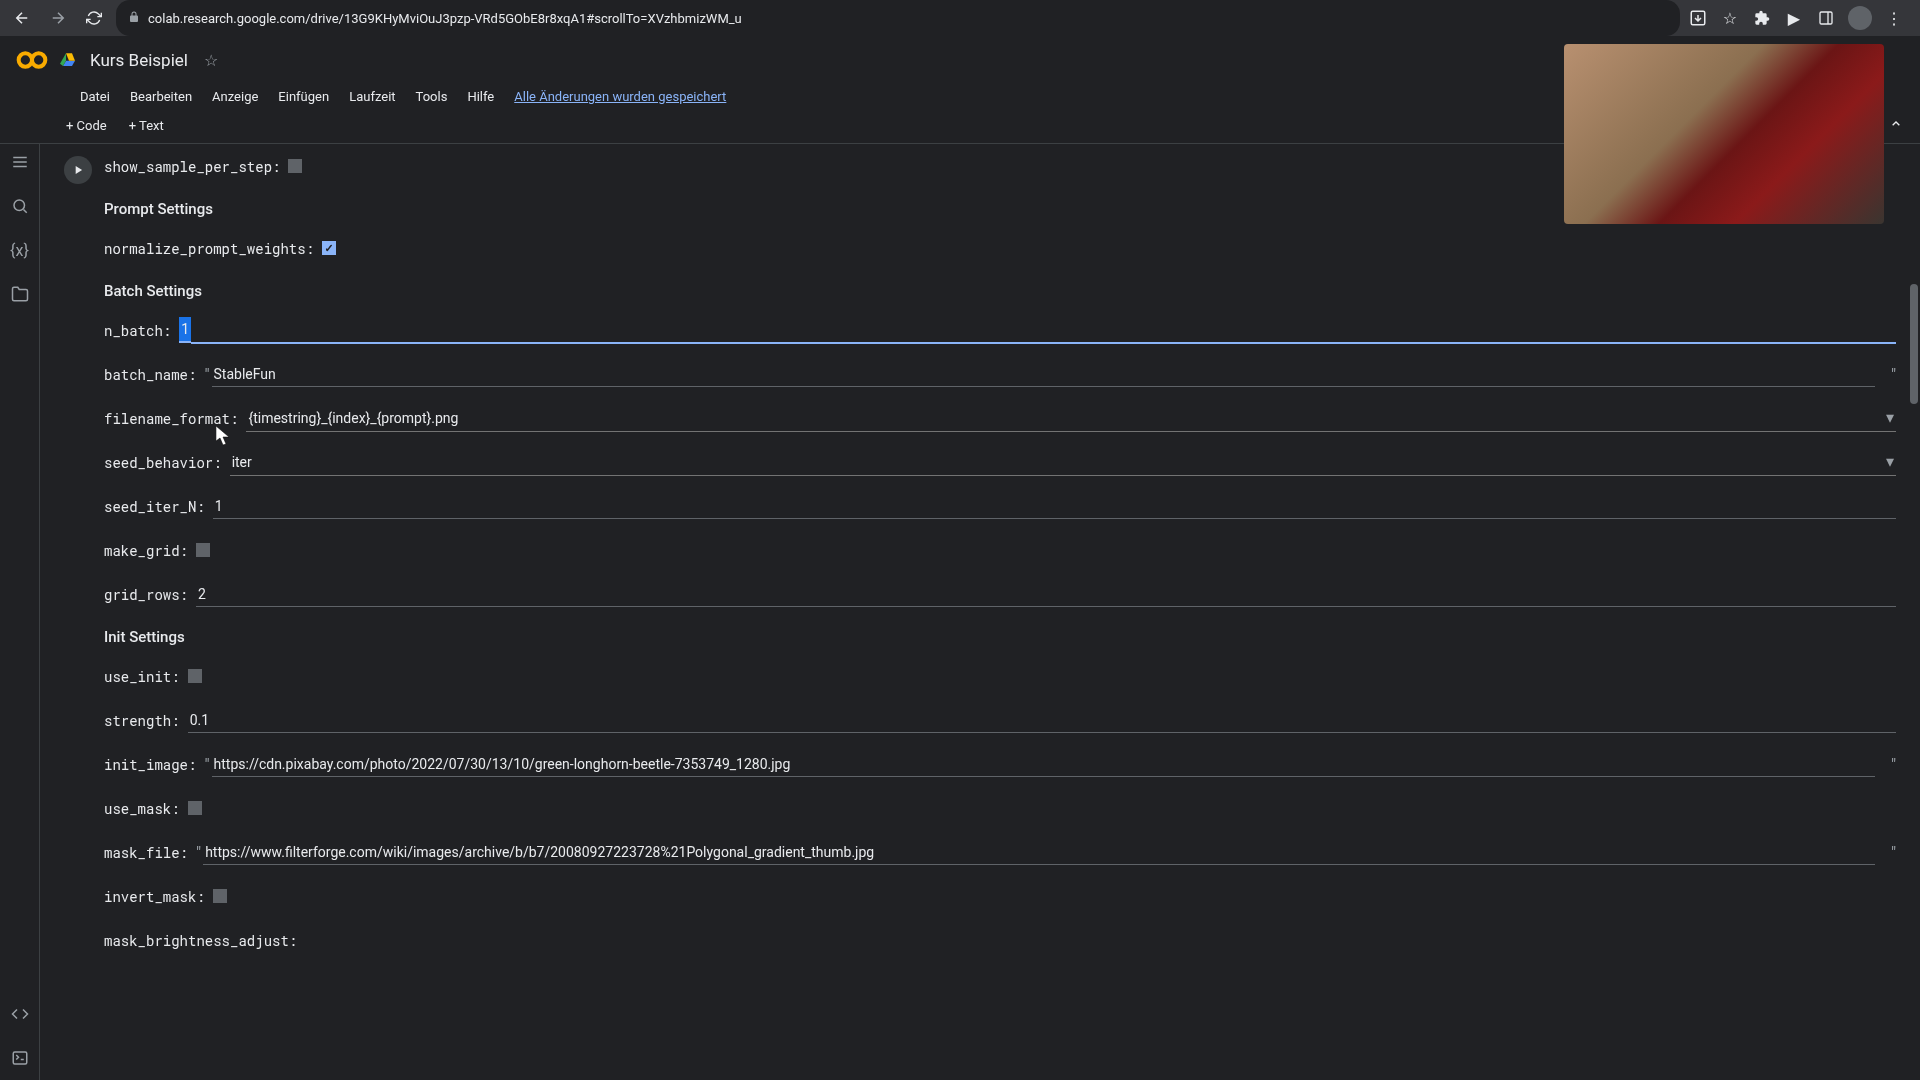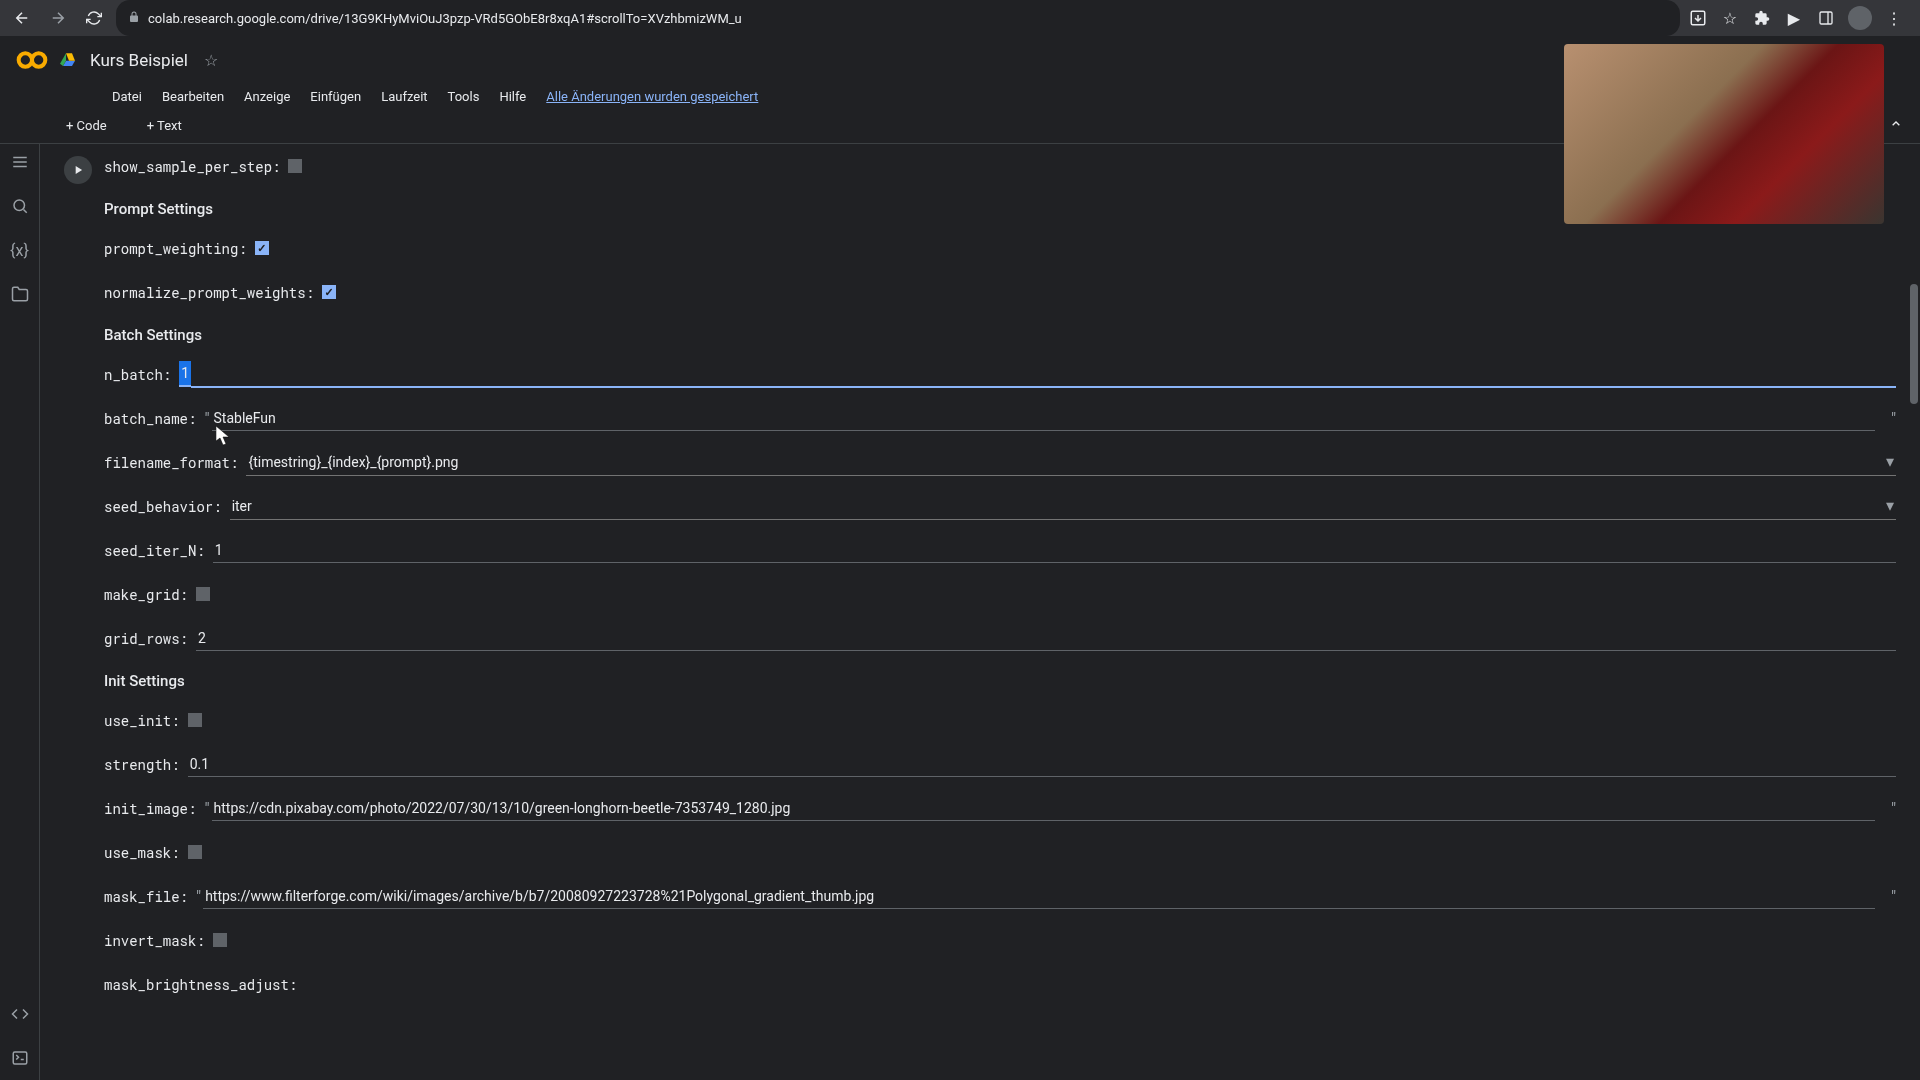--- a/index.html
+++ b/index.html
@@ -16,26 +16,26 @@
 .avatar { width: 24px; height: 24px; border-radius: 50%; background: #5f6368; }
 
 
 .colab-header { height: 48px; display: flex; align-items: center; padding: 0 16px; gap: 12px; }
 .colab-logo { width: 32px; height: 32px; }
 .doc-title { font-size: 17px; color: #e8eaed; }
 .drive-badge { width: 18px; height: 18px; }
 .star-icon { color: #9aa0a6; margin-left: 4px; }
 
 
-.menu-bar { height: 24px; display: flex; align-items: center; padding-left: 72px; gap: 4px; font-size: 13px; margin-left: 32px; }
+.menu-bar { height: 24px; display: flex; align-items: center; padding-left: 72px; gap: 4px; font-size: 13px; }
 .menu-item { padding: 2px 8px; color: #e8eaed; cursor: pointer; }
 .menu-save { color: #8ab4f8; text-decoration: underline; margin-left: 8px; }
 
 
-.toolbar { height: 36px; display: flex; align-items: center; padding-left: 56px; gap: 20px; font-size: 13px; border-bottom: 1px solid #3c4043; }
+.toolbar { height: 36px; display: flex; align-items: center; padding-left: 56px; gap: 2px; font-size: 13px; border-bottom: 1px solid #3c4043; }
 .tool-btn { padding: 4px 10px; color: #e8eaed; cursor: pointer; display: flex; align-items: center; gap: 4px; }
 .collapse-btn { margin-left: auto; margin-right: 16px; color: #e8eaed; }
 
 
 .left-rail { position: absolute; left: 0; top: 144px; bottom: 0; width: 40px; background: #202124; display: flex; flex-direction: column; align-items: center; padding-top: 8px; gap: 24px; border-right: 1px solid #3c4043; }
 .rail-icon { color: #9aa0a6; cursor: pointer; width: 20px; height: 20px; display: flex; align-items: center; justify-content: center; }
 .rail-bottom { margin-top: auto; margin-bottom: 12px; display: flex; flex-direction: column; gap: 24px; align-items: center; }
 
 
 .main { position: absolute; left: 40px; right: 0; top: 144px; bottom: 0; overflow-y: auto; padding: 8px 16px 8px 24px; }
@@ -201,24 +201,20 @@
       </div>
     <div class="form-content">
 
       <div class="form-row">
         <span class="form-label">show_sample_per_step:</span>
         <span class="checkbox"></span>
       </div>
 
       <div class="section-header">Prompt Settings</div>
 
-      <div class="form-row">
-        <span class="form-label">prompt_weighting:</span>
-        <span class="checkbox checked"></span>
-      </div>
 
       <div class="form-row">
         <span class="form-label">normalize_prompt_weights:</span>
         <span class="checkbox checked"></span>
       </div>
 
 
       <div class="section-header">Batch Settings</div>
 
       <div class="form-row">

